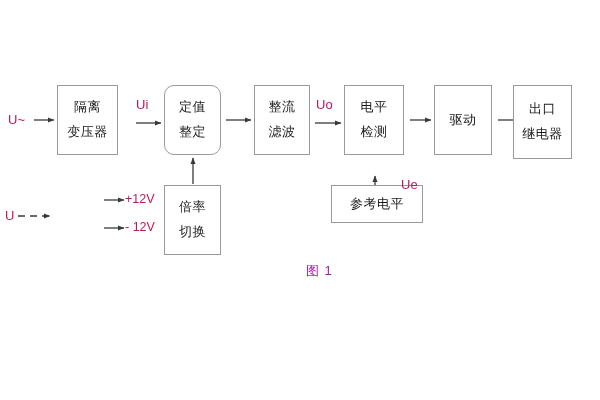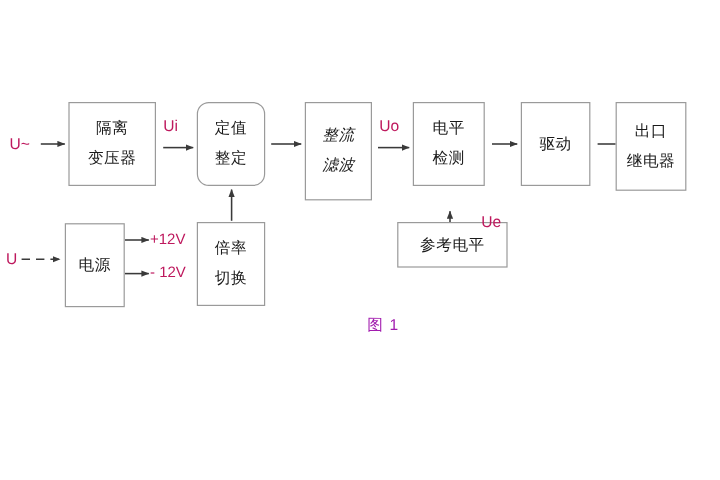--- a/index.html
+++ b/index.html
@@ -85,52 +85,49 @@
     <line x1="193" y1="184" x2="193" y2="158" stroke="#3a3a3a" stroke-width="1.3" marker-end="url(#arrow)"></line>
 
     <line x1="375" y1="202" x2="375" y2="176" stroke="#3a3a3a" stroke-width="1.3" marker-end="url(#arrow)"></line>
 
     <line x1="18" y1="216" x2="50" y2="216" stroke="#3a3a3a" stroke-width="1.3" stroke-dasharray="7 5" marker-end="url(#arrow)"></line>
 
     <line x1="104" y1="200" x2="124" y2="200" stroke="#3a3a3a" stroke-width="1.3" marker-end="url(#arrow)"></line>
     <line x1="104" y1="228" x2="124" y2="228" stroke="#3a3a3a" stroke-width="1.3" marker-end="url(#arrow)"></line>
   </svg>
 
-  <div class="block" style="left:57px; top:85px; width:73px; height:70px;">
+  <div class="block" style="left:57px; top:85px; width:61px; height:70px;">
     <span class="ln">隔离</span>
     <span class="ln">变压器</span>
   </div>
 
   <div class="block" style="left:164px; top:85px; width:57px; height:70px;border-radius:10px;">
     <span class="ln">定值</span>
     <span class="ln">整定</span>
   </div>
 
-  <div class="block" style="left:254px; top:85px; width:56px; height:82px;font-style:italic;">
+  <div class="block" style="left:254px; top:85px; width:56px; height:70px;">
     <span class="ln">整流</span>
     <span class="ln">滤波</span>
   </div>
 
   <div class="block" style="left:344px; top:85px; width:60px; height:70px;">
     <span class="ln">电平</span>
     <span class="ln">检测</span>
   </div>
 
   <div class="block" style="left:434px; top:85px; width:58px; height:70px;">
     <span class="ln">驱动</span>
   </div>
 
   <div class="block" style="left:513px; top:85px; width:59px; height:74px;">
     <span class="ln">出口</span>
     <span class="ln">继电器</span>
   </div>
 
-  <div class="block" style="left:54px; top:186px; width:50px; height:70px;">
-    <span class="ln">电源</span>
-  </div>
 
   <div class="block" style="left:164px; top:185px; width:57px; height:70px;text-align:center;">
     <span class="ln">倍率</span>
     <span class="ln">切换</span>
   </div>
 
   <div class="block" style="left:331px; top:185px; width:92px; height:38px;">
     <span class="ln">参考电平</span>
   </div>
 

